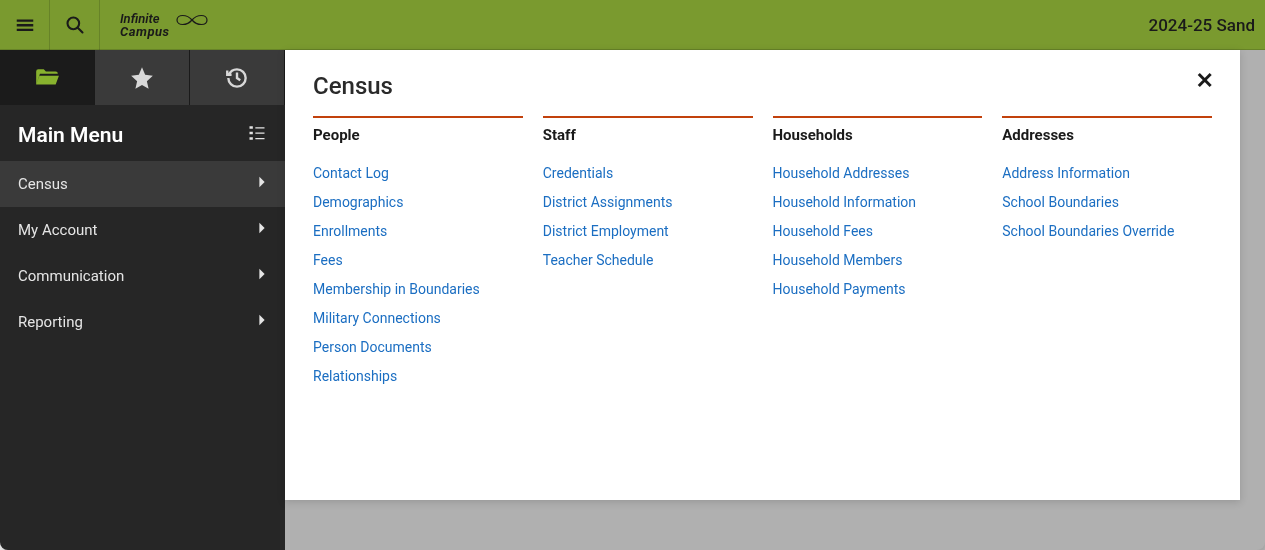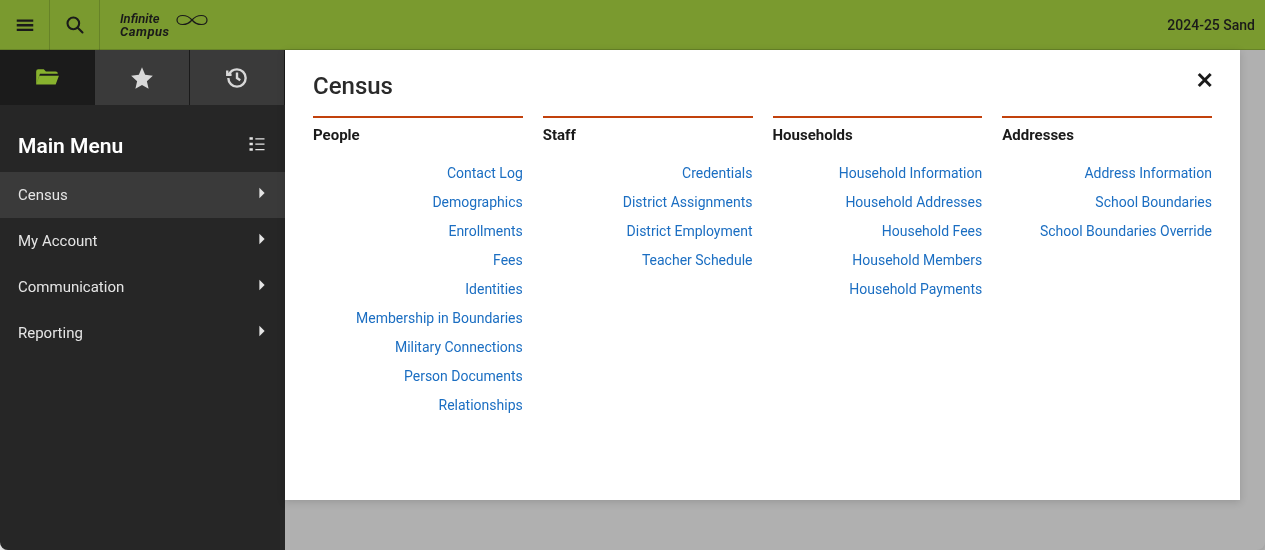--- a/index.html
+++ b/index.html
@@ -55,21 +55,21 @@
     }
     .logo-text { display: flex; flex-direction: column; line-height: 1; font-size: 13px; }
     .logo-text .top { font-style: italic; font-weight: 600; }
     .logo-text .bot { font-style: italic; font-weight: 700; letter-spacing: 0.5px; }
     .logo svg { margin-left: 2px; margin-bottom: 10px; }
     
     .top-right {
       margin-left: auto;
       margin-right: 10px;
       color: #1a1a1a;
-      font-size: 14px;
+      font-size: 17px;
       font-weight: 500;
       white-space: nowrap;
     }
     
     .body-area {
       display: flex;
       height: 500px;
     }
     
     .sidebar {
@@ -94,21 +94,21 @@
       background: #3a3a3a;
       border-right: 1px solid #1a1a1a;
     }
     .sidebar-tab.active { background: #1b1b1b; }
     .sidebar-tab svg { width: 26px; height: 26px; }
     
     .main-menu-header {
       display: flex;
       align-items: center;
       justify-content: space-between;
-      padding: 29px 18px 14px 18px;
+      padding: 18px 18px 14px 18px;
     }
     .main-menu-header h2 { font-size: 21px; font-weight: 600; color: #fff; }
     .tree-icon { cursor: pointer; }
     .tree-icon svg { width: 20px; height: 20px; }
     
     .menu-items { list-style: none; }
     .menu-item {
       display: flex;
       align-items: center;
       justify-content: space-between;
@@ -162,21 +162,20 @@
       font-weight: 700;
       color: #1a1a1a;
       padding-bottom: 8px;
       border-top: 2px solid #c2410c;
       padding-top: 8px;
       margin-bottom: 6px;
     }
     .col ul { list-style: none; }
     .col li {
       padding: 5px 0;
-      text-align: right;
     }
     .col li a {
       color: #1b6ec2;
       text-decoration: none;
       font-size: 14px;
       cursor: pointer;
     }
   </style>
 </head>
 <body>
@@ -271,41 +270,40 @@
     </div>
     <h1 class="panel-title">Census</h1>
     <div class="columns" id="columns">
         <div class="col">
           <div class="col-header">People</div>
           <ul>
             <li><a>Contact Log</a></li>
             <li><a>Demographics</a></li>
             <li><a>Enrollments</a></li>
             <li><a>Fees</a></li>
-            <li><a>Identities</a></li>
             <li><a>Membership in Boundaries</a></li>
             <li><a>Military Connections</a></li>
             <li><a>Person Documents</a></li>
             <li><a>Relationships</a></li>
           </ul>
         </div>
         <div class="col">
           <div class="col-header">Staff</div>
           <ul>
             <li><a>Credentials</a></li>
             <li><a>District Assignments</a></li>
             <li><a>District Employment</a></li>
             <li><a>Teacher Schedule</a></li>
           </ul>
         </div>
         <div class="col">
           <div class="col-header">Households</div>
           <ul>
+            <li><a>Household Addresses</a></li>
             <li><a>Household Information</a></li>
-            <li><a>Household Addresses</a></li>
             <li><a>Household Fees</a></li>
             <li><a>Household Members</a></li>
             <li><a>Household Payments</a></li>
           </ul>
         </div>
         <div class="col">
           <div class="col-header">Addresses</div>
           <ul>
             <li><a>Address Information</a></li>
             <li><a>School Boundaries</a></li>

